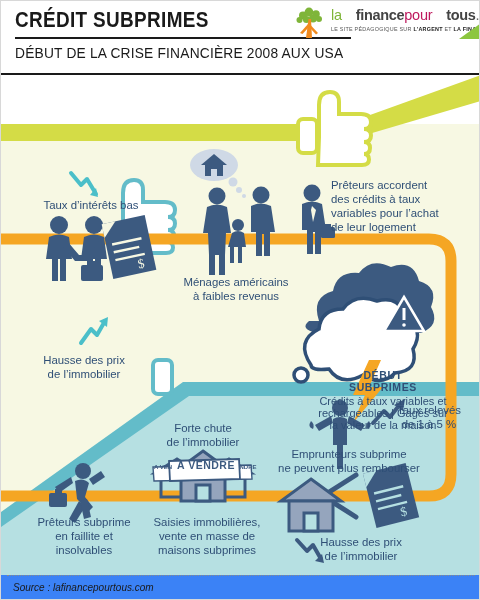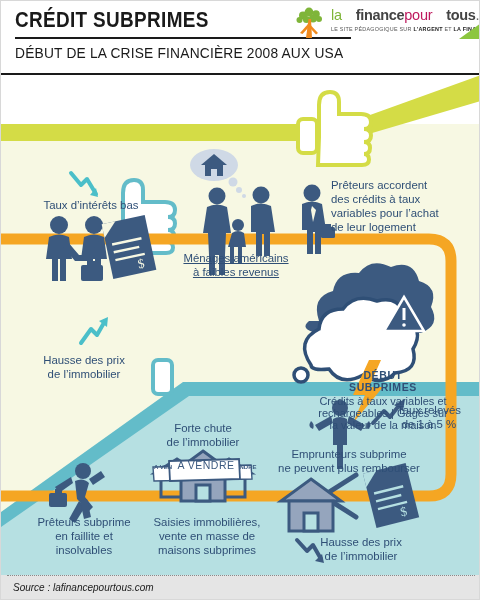--- a/index.html
+++ b/index.html
@@ -48,21 +48,21 @@
   
   #cloud-title{
     position:absolute;left:328px;top:294px;width:108px;text-align:center;
     color:#2f4f76;font-size:10.5px;font-weight:bold;line-height:12px;letter-spacing:.6px;
   }
   #cloud-body{
     position:absolute;left:306px;top:320px;width:152px;text-align:center;
     color:#2f4f76;font-size:11px;line-height:12.2px;
   }
   
-  #footer{position:absolute;left:0;top:574px;width:480px;height:26px;background:#e5e5e5;}
+  #footer{position:absolute;left:0;top:574px;width:480px;height:26px;background:#3b82f6;}
   #footer-dots{position:absolute;left:6px;top:0px;width:468px;border-top:1.5px dotted #8a8a8a;}
   #source{position:absolute;left:12px;top:7px;font-size:10px;color:#1a1a1a;font-style:italic;}
 </style>
 </head>
 <body>
 
 <div id="page">
 
   <div id="header">
     <div id="title">CRÉDIT SUBPRIMES</div>
@@ -285,21 +285,21 @@
         <rect x="54" y="414" width="7" height="4"></rect>
       </g>
 
     </svg>
 
     <div class="lbl c" style="left:20px;top:123px;width:140px;">Taux d’intérêts bas</div>
 
     <div class="lbl c" style="left:8px;top:278px;width:150px;white-space:pre;">Hausse des prix
 de l’immobilier</div>
 
-    <div class="lbl c" style="left:150px;top:176px;width:170px;white-space:pre;text-decoration:underline;">Ménages américains
+    <div class="lbl c" style="left:150px;top:200px;width:170px;white-space:pre;">Ménages américains
 à faibles revenus</div>
 
     <div class="lbl l" style="left:330px;top:103px;width:150px;white-space:pre;">Prêteurs accordent
 des crédits à taux
 variables pour l’achat
 de leur logement</div>
 
     <div class="lbl c" style="left:378px;top:328px;width:100px;white-space:pre;">Taux relevés
 de 1 à 5 %</div>
 
@@ -320,21 +320,21 @@
 en faillite et
 insolvables</div>
 
     <div id="cloud-title" style="white-space:pre;">DÉBUT
 SUBPRIMES</div>
     <div id="cloud-body" style="white-space:pre;">Crédits à taux variables et
 rechargeables | Gagés sur
 la valeur de la maison</div>
 
     <div style="position:absolute;left:172px;top:384px;width:66px;text-align:center;
-                font-size:10.5px;color:#3c5a80;font-weight:normal;letter-spacing:.5px;
+                font-size:10.5px;color:#3c5a80;font-weight:bold;letter-spacing:.5px;
                 font-family:'Liberation Sans',sans-serif;">A VENDRE</div>
     <div style="position:absolute;left:152px;top:389px;width:20px;text-align:center;
                 font-size:6px;color:#3c5a80;font-weight:bold;">A VEN</div>
     <div style="position:absolute;left:236px;top:389px;width:22px;text-align:center;
                 font-size:6px;color:#3c5a80;font-weight:bold;">NDRE</div>
   </div>
 
   <div id="footer">
     <div id="footer-dots"></div>
     <div id="source">Source : lafinancepourtous.com</div>

